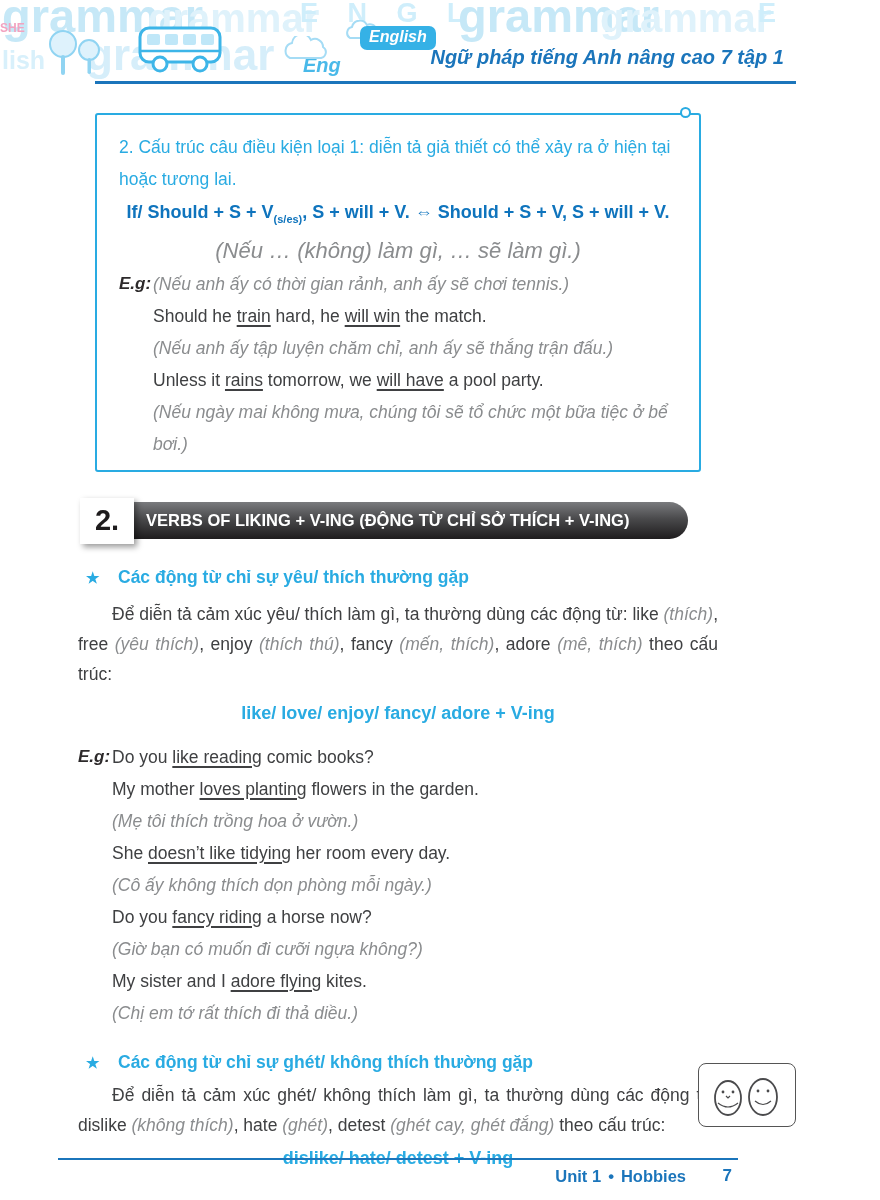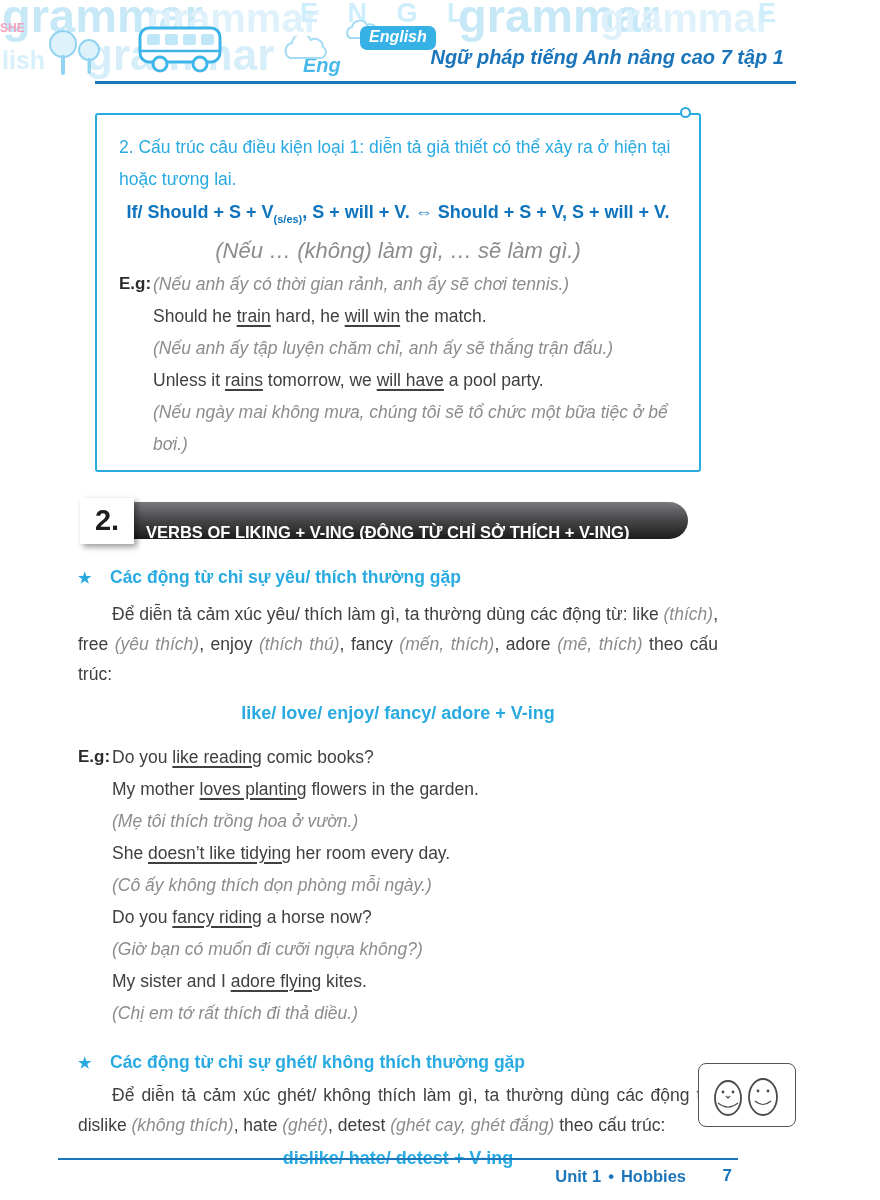--- a/index.html
+++ b/index.html
@@ -34,37 +34,37 @@
   
   .rule-box { position:relative; margin:27px 95px 0; border:2.5px solid #29abe2; border-radius:3px; padding:16px 22px 10px; }
   .box-dot { position:absolute; right:8px; top:-8px; width:11px; height:11px; border:2.5px solid #29abe2; border-radius:50%; background:#fff; }
   .box-heading { color:#29abe2; font-size:17.5px; line-height:32px; font-weight:500; }
   .box-formula { text-align:center; color:#0f74bd; font-weight:bold; font-size:18px; line-height:34px; }
   .box-formula sub { font-size:11px; }
   .box-note { text-align:center; font-size:22px; line-height:30px; }
   .gi { color:#8a8c8e; font-style:italic; }
 
   .eg-block { position:relative; padding-left:34px; margin-top:2px; }
-  .eg-label { position:absolute; left:0; top:0; font-weight:bold; color:#2d2a2b; font-size:17px; line-height:32px; }
+  .eg-label { position:absolute; left:0; top:0; font-weight:bold; font-style:italic; color:#2d2a2b; font-size:17px; line-height:32px; }
   .line { font-size:17.5px; line-height:32px; color:#3f4042; }
   .line.vi { color:#8a8c8e; font-style:italic; }
   .line .u { text-decoration:underline; text-underline-offset:3px; text-decoration-thickness:1.5px; }
 
   
   .banner-row { position:relative; margin:26px 0 0 80px; width:612px; height:46px; }
   .banner { position:absolute; left:8px; top:4px; width:600px; height:37px; border-radius:19px;
             background:linear-gradient(180deg,#7a7b7e 0%, #4a4a4c 45%, #1e1c1d 100%); }
-  .banner-text { position:absolute; left:58px; top:12px; line-height:37px; color:#fff; font-weight:bold; font-size:16.5px; white-space:nowrap; }
+  .banner-text { position:absolute; left:58px; top:0; line-height:37px; color:#fff; font-weight:bold; font-size:16.5px; white-space:nowrap; }
   .num-box { position:absolute; left:0; top:0; width:54px; height:46px; background:#fff;
              box-shadow:3px 3px 6px rgba(0,0,0,.4); display:flex; align-items:center; justify-content:center;
              font-size:29px; font-weight:bold; color:#1e1c1d; }
 
   
   .content { padding:0 78px; }
-  .star-heading { margin-top:20px; color:#29abe2; font-weight:bold; font-size:17.5px; line-height:26px; }
+  .star-heading { margin-top:20px; color:#29abe2; font-weight:bold; font-size:17.5px; line-height:26px;margin-left:8px; }
   .star-heading .star { display:inline-block; width:32px; font-size:15px; }
   .para { margin-top:8px; font-size:17.5px; line-height:30px; color:#3f4042; text-align:justify; text-indent:34px; }
   .formula-cyan { margin-top:8px; text-align:center; color:#29abe2; font-weight:bold; font-size:18px; line-height:32px; }
   .eg-sec { margin-top:12px; }
   .para-2 { margin-top:4px; }
   .formula-last { margin-top:4px; line-height:28px; }
 
   
   .footer-rule { position:absolute; left:58px; right:58px; bottom:40px; height:2.5px; background:#1b75bb; }
   .footer-text { position:absolute; right:110px; bottom:14px; color:#1b75bb; font-weight:bold; font-size:16.5px; }

